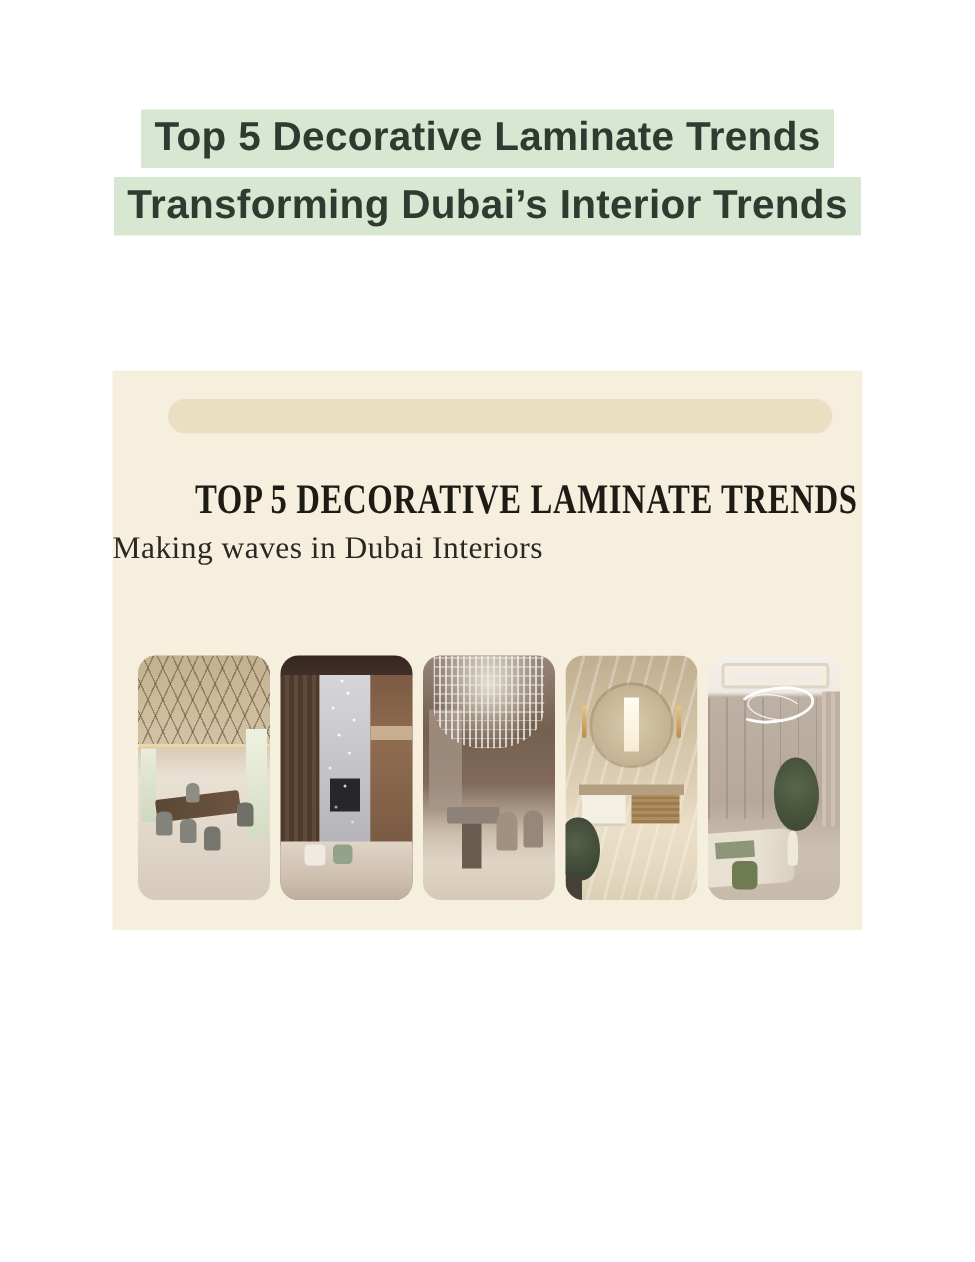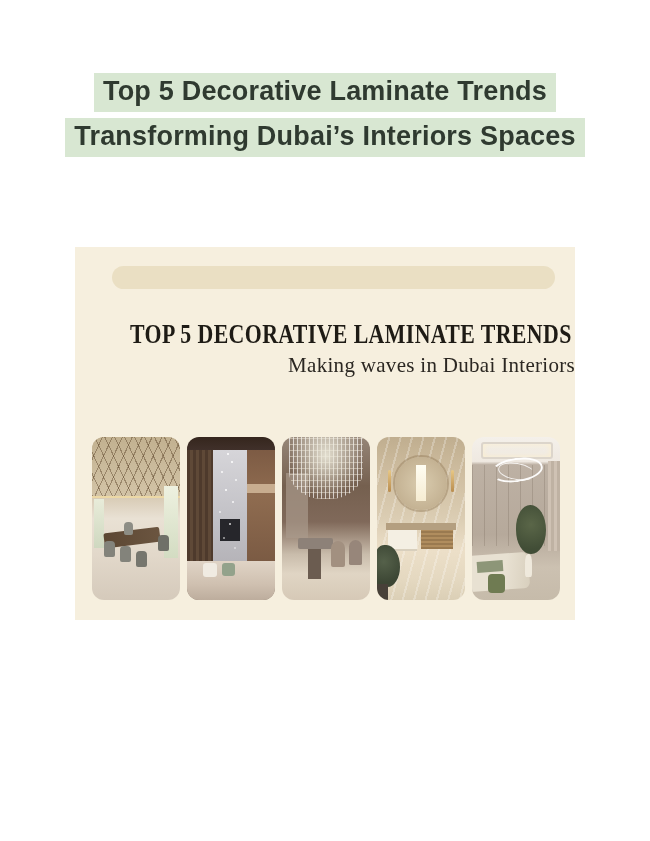--- a/index.html
+++ b/index.html
@@ -50,21 +50,21 @@
     font-size:28px;
     line-height:1;
     color:#1e1b15;
     letter-spacing:.5px;
     white-space:nowrap;
     transform:scaleX(.78);
     transform-origin:50% 50%;
   }
   .b-sub{
     margin-top:7px;
-    text-align:right;
+    text-align:left;
     font-family:"Liberation Serif",serif;
     font-size:21px;
     line-height:1;
     color:#2b2722;
     letter-spacing:.3px;
   }
 
   
   .photos{
     position:absolute;
@@ -164,21 +164,21 @@
     background:linear-gradient(100deg,#e8e1d2 60%,#d8cfbd);}
   .p5 .throw{left:6%;bottom:17%;width:30%;height:7%;background:#8d9678;transform:rotate(-4deg);}
   .p5 .pouf{left:18%;bottom:4%;width:20%;height:12%;background:#6f7b52;border-radius:4px;}
   .p5 .deer{right:32%;bottom:14%;width:8%;height:14%;background:#efe9dc;border-radius:40% 40% 20% 20%;}
 </style>
 </head>
 <body>
 
 <div class="title-wrap">
   <span class="title-line"><span>Top 5 Decorative Laminate Trends</span></span>
-  <span class="title-line"><span>Transforming Dubai’s Interiors Spaces</span></span>
+  <span class="title-line"><span>Transforming Dubai’s Interior Trends</span></span>
 </div>
 
 <div class="banner">
   <div class="pill"></div>
   <div class="b-heading">TOP 5 DECORATIVE LAMINATE TRENDS</div>
   <div class="b-sub">Making waves in Dubai Interiors</div>
 
   <div class="photos">
 
     <div class="photo p1">

